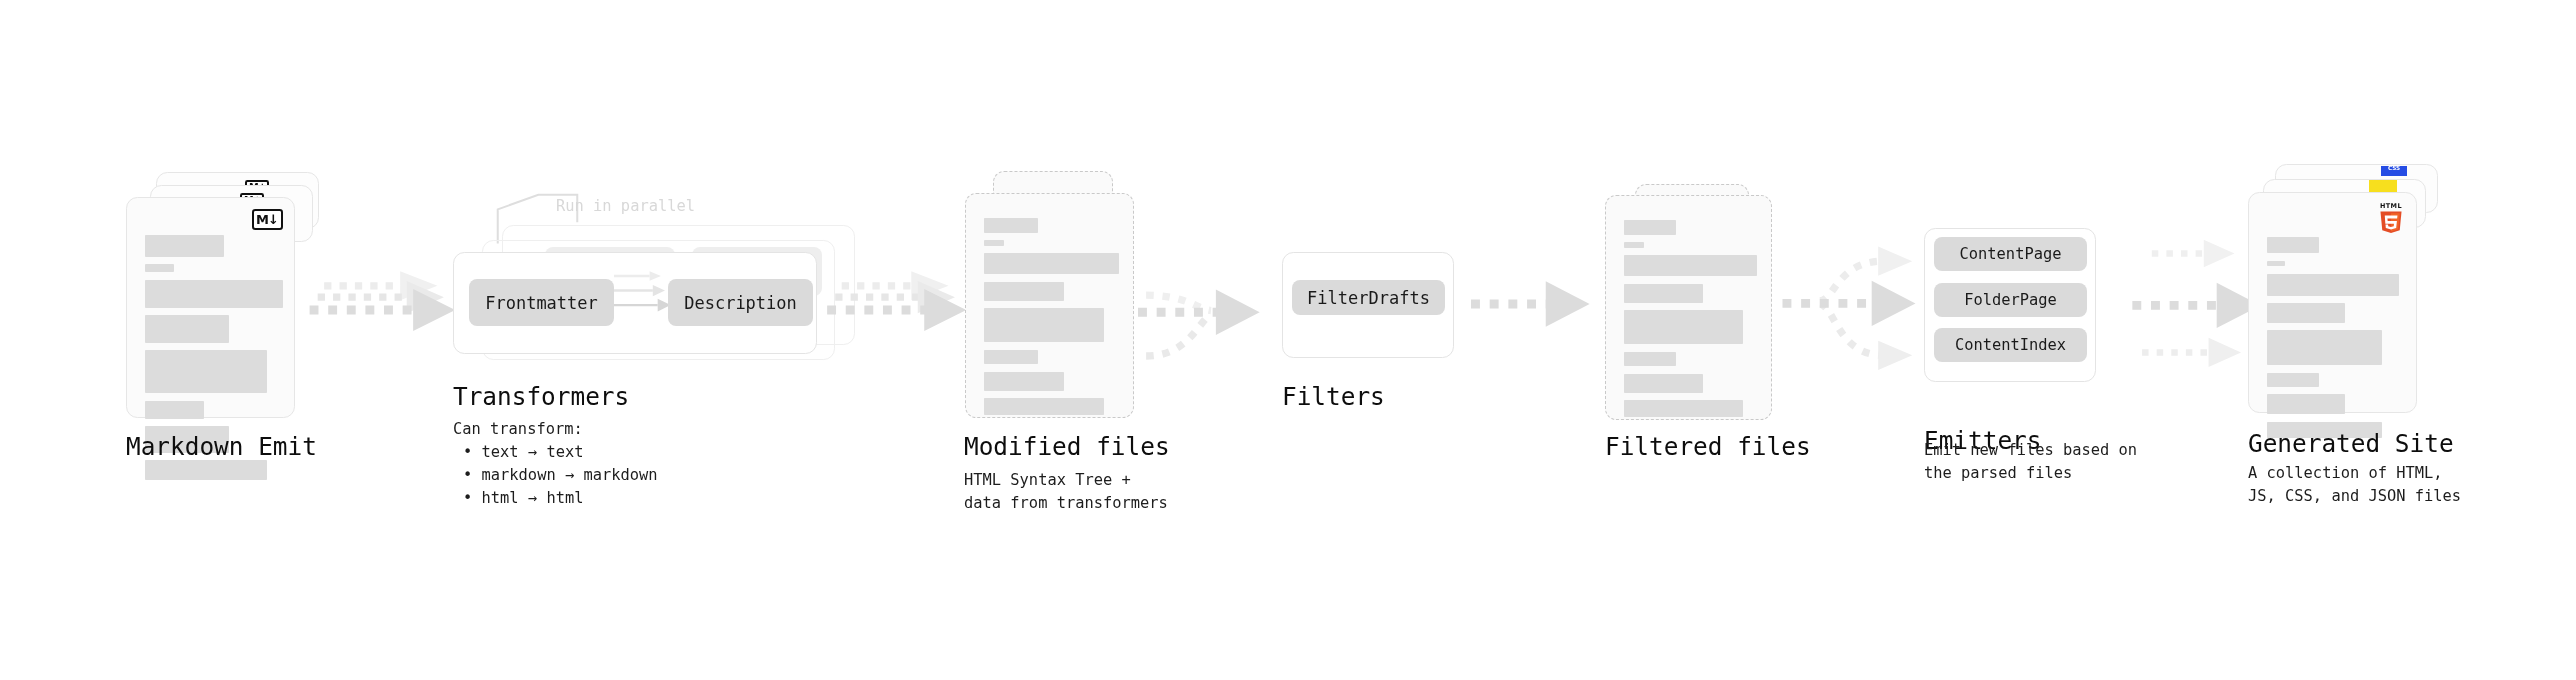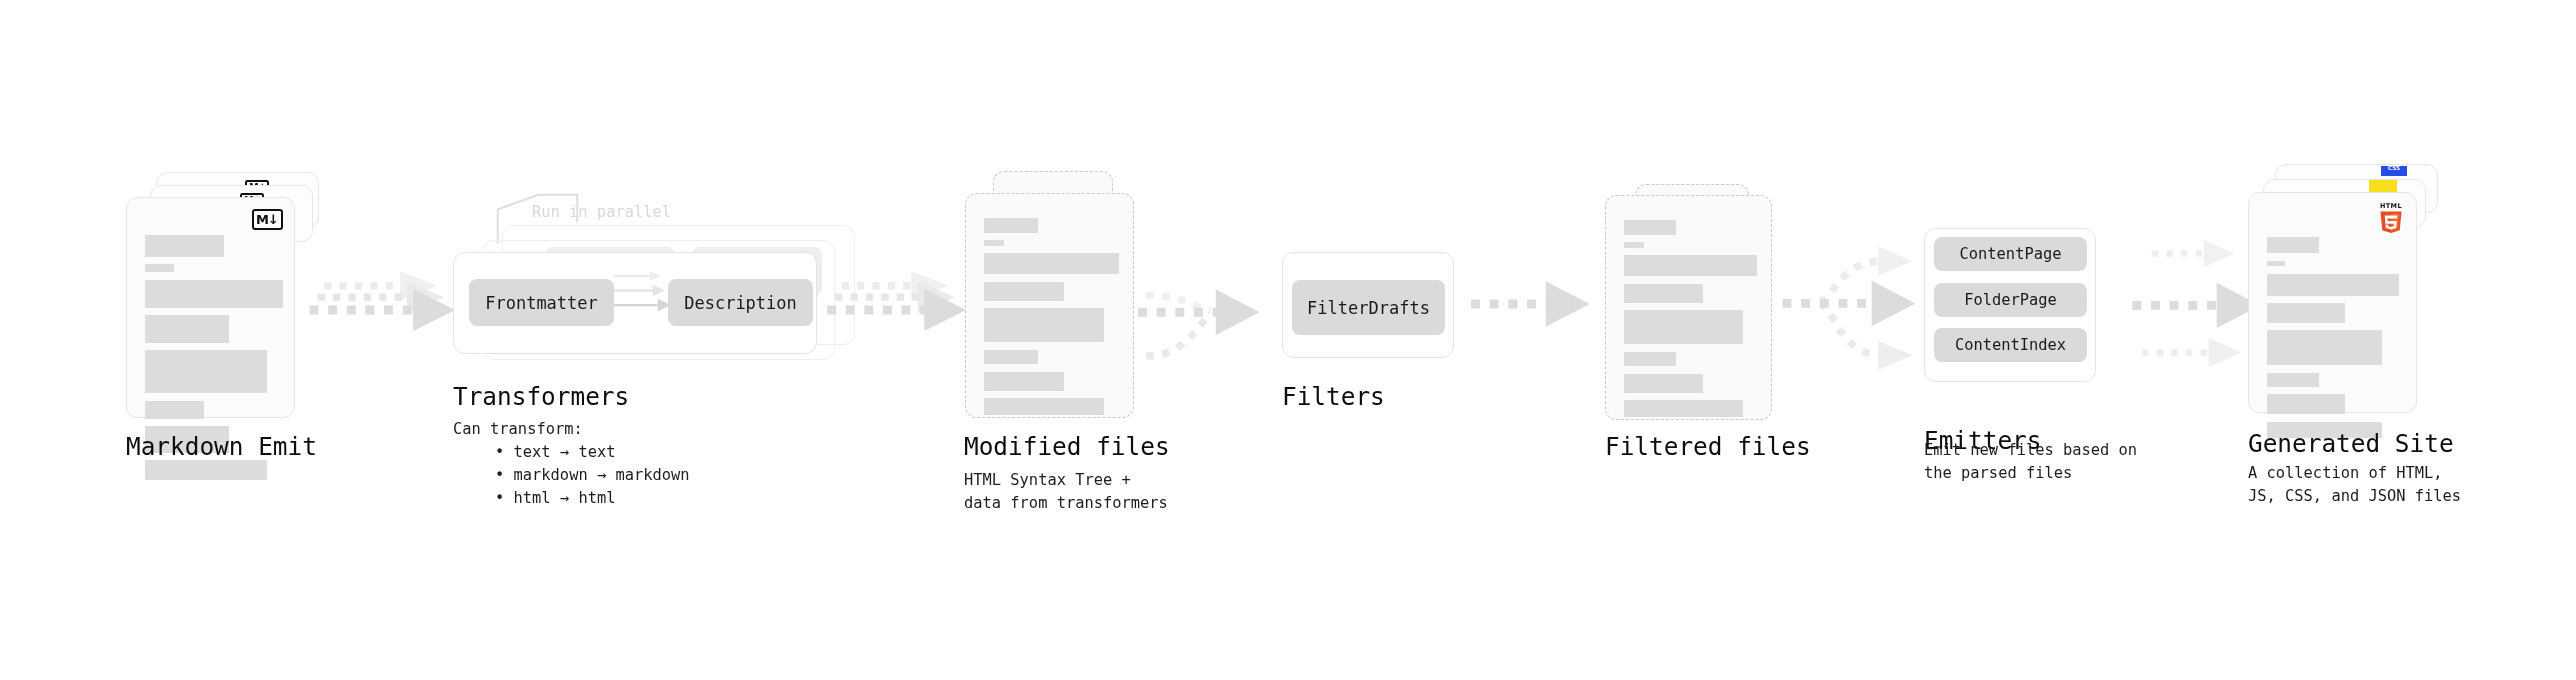--- a/index.html
+++ b/index.html
@@ -140,21 +140,21 @@
     <polygon points="120,16 166,36 120,56" fill="#eaeaea"></polygon>
     <line x1="0" y1="52" x2="138" y2="52" stroke="#dcdcdc" stroke-width="11" stroke-dasharray="11 12"></line>
     <polygon points="128,26 180,52 128,78" fill="#dcdcdc"></polygon>
   </svg>
 
   <div>
 
     <svg style="left:488px; top:193px;" width="211" height="49" viewBox="0 0 260 60">
       <path d="M 12 62 L 12 20 L 62 2 L 110 2 L 110 36" fill="none" stroke="#dedede" stroke-width="2.5"></path>
     </svg>
-    <div class="note" style="left:532px; top:197px;margin-top:6px;">Run in parallel</div>
+    <div class="note" style="left:556px; top:197px;">Run in parallel</div>
 
     <div class="proc-box faint" style="left:502px; top:225px; width:353px; height:120px;">
       <div class="pill faint2" style="left:42px; top:21px; width:130px; height:49px;"></div>
       <div class="pill faint2" style="left:189px; top:21px; width:130px; height:49px;"></div>
     </div>
     <div class="proc-box faint" style="left:482px; top:240px; width:353px; height:120px;">
       <div class="pill faint" style="left:32.5px; top:24.4px; width:130px; height:49px;"></div>
       <div class="pill faint" style="left:179px; top:24.4px; width:130px; height:49px;"></div>
     </div>
 
@@ -167,21 +167,21 @@
       <polygon points="48,17 63,24 48,31" fill="#e4e4e4"></polygon>
       <line x1="0" y1="42" x2="54" y2="42" stroke="#d6d6d6" stroke-width="3"></line>
       <polygon points="54,34 70,42 54,50" fill="#d6d6d6"></polygon>
     </svg>
 
     <div class="pill" style="left:469px; top:279px; width:145px; height:47px;">Frontmatter</div>
     <div class="pill" style="left:668px; top:279px; width:145px; height:47px;">Description</div>
   </div>
   <div class="title" style="left:453px; top:382px;">Transformers</div>
   <div class="sub" style="left:453px; top:418px;">Can transform:</div>
-  <div class="bullets" style="left:463px; top:441px;margin-left:32px;"><span>• text → text
+  <div class="bullets" style="left:463px; top:441px;"><span>• text → text
 • markdown → markdown
 • html → html</span></div>
 
   <svg style="left:827px; top:268px;" width="154" height="89" viewBox="0 0 190 110">
     <line x1="18" y1="22" x2="112" y2="22" stroke="#ececec" stroke-width="9" stroke-dasharray="9 10"></line>
     <polygon points="104,4 150,22 104,40" fill="#f0f0f0"></polygon>
     <line x1="10" y1="36" x2="120" y2="36" stroke="#e6e6e6" stroke-width="9" stroke-dasharray="9 10"></line>
     <polygon points="112,16 158,36 112,56" fill="#eaeaea"></polygon>
     <line x1="0" y1="52" x2="128" y2="52" stroke="#dcdcdc" stroke-width="11" stroke-dasharray="11 12"></line>
     <polygon points="120,26 172,52 120,78" fill="#dcdcdc"></polygon>
@@ -208,21 +208,21 @@
 
   <svg style="left:1138px; top:260px;" width="146" height="106" viewBox="0 0 180 130">
     <path d="M 10 43 C 60 43, 72 60, 90 62" fill="none" stroke="#efefef" stroke-width="9" stroke-dasharray="9 11"></path>
     <path d="M 10 118 C 60 118, 72 80, 90 66" fill="none" stroke="#e9e9e9" stroke-width="9" stroke-dasharray="9 11"></path>
     <line x1="0" y1="64" x2="100" y2="64" stroke="#dcdcdc" stroke-width="11" stroke-dasharray="11 12"></line>
     <polygon points="96,36 150,64 96,92" fill="#dcdcdc"></polygon>
   </svg>
 
   <div>
     <div class="proc-box" style="left:1282px; top:252px; width:172px; height:106px;"></div>
-    <div class="pill" style="left:1292px; top:280px; width:153px; height:55px;">FilterDrafts</div>
+    <div class="pill" style="left:1292px; top:280px; width:153px; height:35px;">FilterDrafts</div>
   </div>
   <div class="title" style="left:1282px; top:382px;">Filters</div>
 
   <svg style="left:1471px; top:286px;" width="130" height="57" viewBox="0 0 160 70">
     <line x1="0" y1="22" x2="96" y2="22" stroke="#dcdcdc" stroke-width="11" stroke-dasharray="11 12"></line>
     <polygon points="92,-6 146,22 92,50" fill="#dcdcdc"></polygon>
   </svg>
 
   <div class="doc-stack">
     <div class="doc-card dashed" style="left:1635px; top:184px; width:114px; height:41px;"></div>

